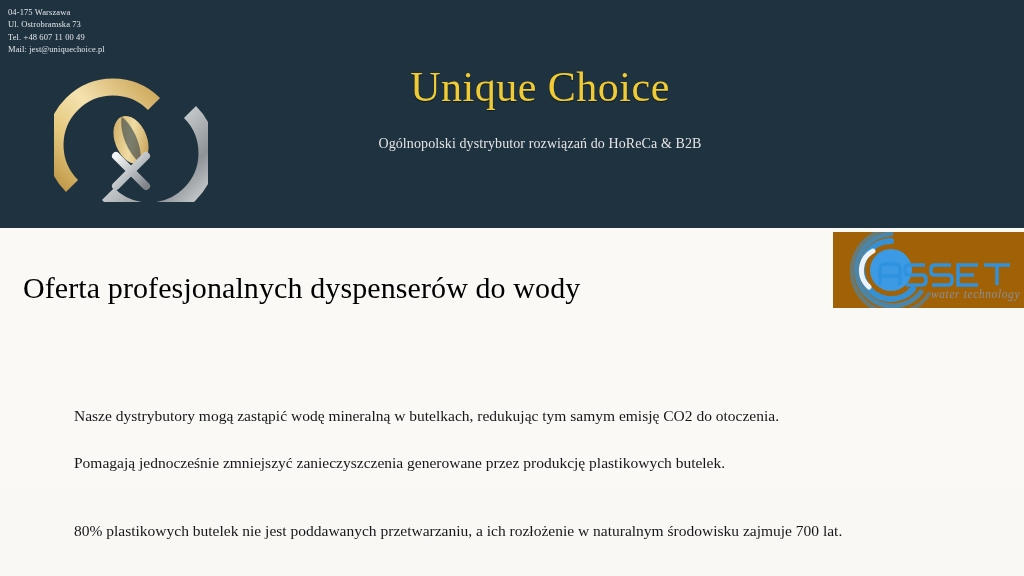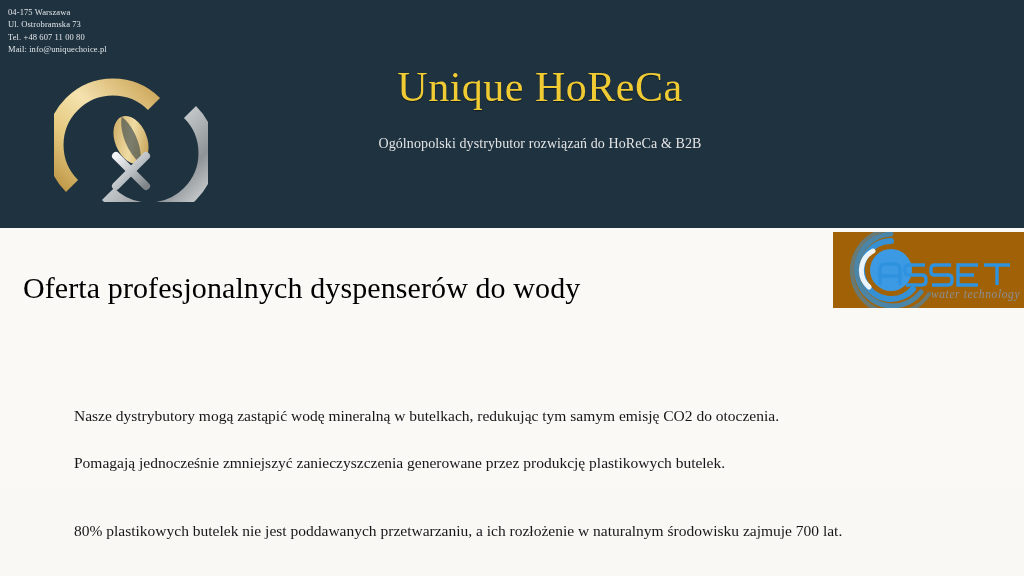--- a/index.html
+++ b/index.html
@@ -136,22 +136,22 @@
 </head>
 <body>
 
 <div class="slide">
 
   <div class="header-band">
 
     <div class="contact-block">
       <div>04-175 Warszawa</div>
       <div>Ul. Ostrobramska 73</div>
-      <div>Tel. +48 607 11 00 80</div>
-      <div>Mail: info@uniquechoice.pl</div>
+      <div>Tel. +48 607 11 00 49</div>
+      <div>Mail: jest@uniquechoice.pl</div>
     </div>
 
     <div class="company-logo">
       <svg viewBox="0 0 154 124" xmlns="http://www.w3.org/2000/svg">
         <defs>
           <linearGradient id="goldGrad" x1="0" y1="0" x2="1" y2="1">
             <stop offset="0%" stop-color="#c9a košt"></stop>
           </linearGradient>
           <linearGradient id="gold" x1="0" y1="1" x2="1" y2="0">
             <stop offset="0%" stop-color="#c29a4a"></stop>
@@ -192,21 +192,21 @@
           <path d="M 0 -25 C 8 -12 8 12 0 25 C -8 12 -8 -12 0 -25 Z" fill="#1e3240" opacity="0.55"></path>
         </g>
 
         <g fill="none" stroke="url(#stemGrad)" stroke-width="8" stroke-linecap="round">
           <path d="M 62 78 L 92 108"></path>
           <path d="M 92 78 L 62 108"></path>
         </g>
       </svg>
     </div>
 
-    <div class="brand-title">Unique HoReCa</div>
+    <div class="brand-title">Unique Choice</div>
     <div class="brand-tagline">Ogólnopolski dystrybutor rozwiązań do HoReCa &amp; B2B</div>
   </div>
 
   <div class="partner-logo">
     <svg viewBox="0 0 191 76" xmlns="http://www.w3.org/2000/svg">
       <defs>
         <linearGradient id="assetBlue" x1="0" y1="0" x2="0" y2="1">
           <stop offset="0%" stop-color="#4aa8ea"></stop>
           <stop offset="100%" stop-color="#0f6fc0"></stop>
         </linearGradient>

